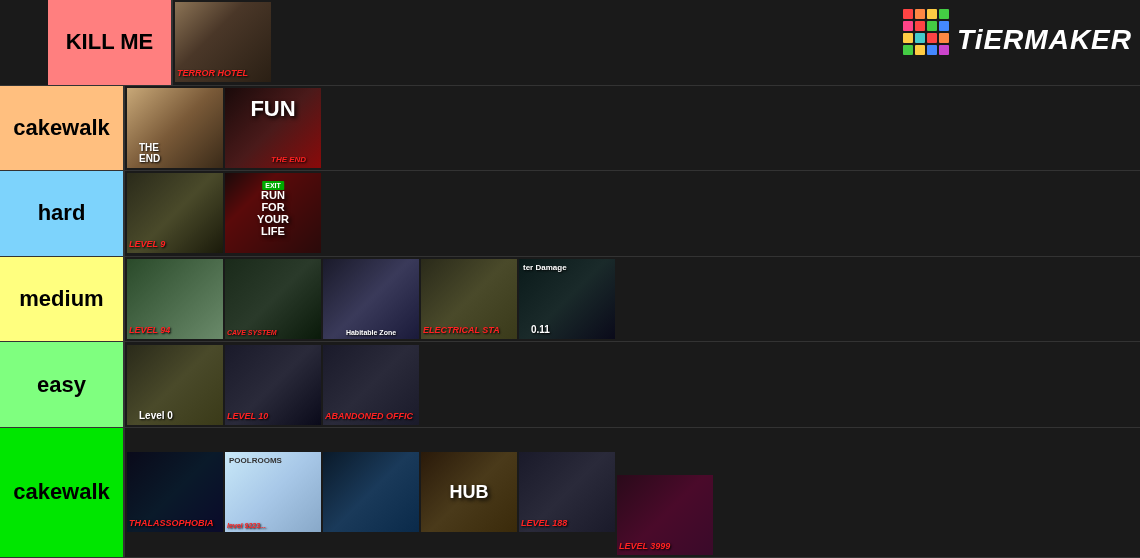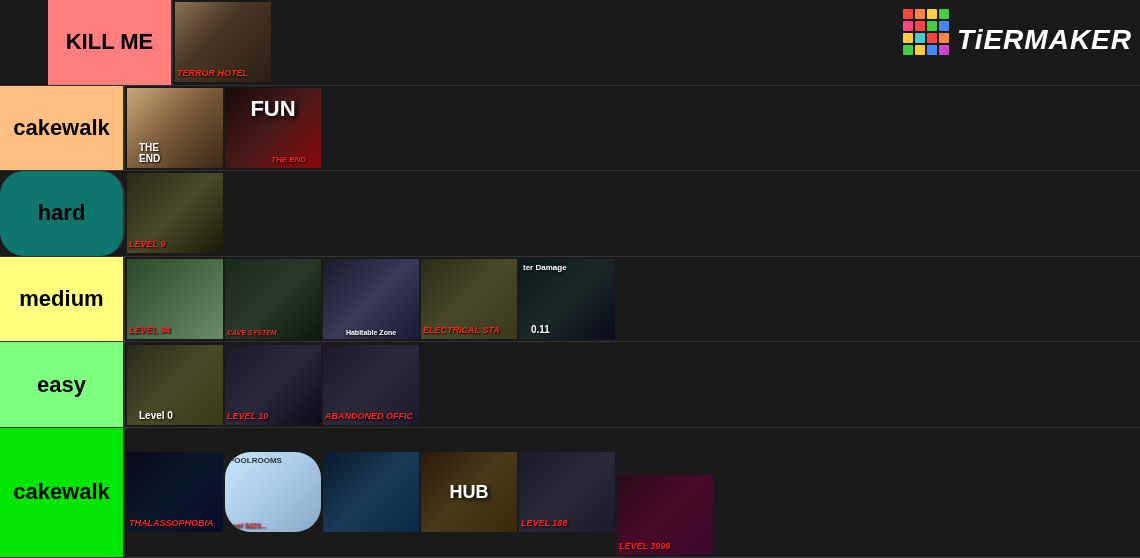--- a/index.html
+++ b/index.html
@@ -44,21 +44,21 @@
       flex: 1;
       align-items: center;
       padding: 2px;
       gap: 2px;
       overflow: hidden;
     }
 
     
     .kill-me { background-color: #ff7f7f; margin-left: 48px; }
     .annoying { background-color: #ffbf7f; }
-    .hard { background-color: #0f766e; border-radius: 24px; }
+    .hard { background-color: #7dd3fc; }
     .medium { background-color: #ffff7f; }
     .easy { background-color: #7fff7f; }
     .cakewalk { background-color: #00e600; }
 
     .tiermaker-logo {
       display: flex;
       align-items: center;
       gap: 8px;
     }
 
@@ -101,21 +101,21 @@
     .bg-level94 { background: linear-gradient(135deg, #2a4a2a 0%, #4a6a4a 50%, #6a8a6a 100%); }
     .bg-cave { background: linear-gradient(135deg, #1a2a1a 0%, #2a3a2a 50%, #0a1a0a 100%); }
     .bg-habitable { background: linear-gradient(135deg, #1a1a2a 0%, #3a3a5a 50%, #1a1a3a 100%); }
     .bg-electrical { background: linear-gradient(135deg, #2a2a1a 0%, #4a4a2a 50%, #3a3a1a 100%); }
     .bg-damage { background: linear-gradient(135deg, #0a1a1a 0%, #1a2a2a 50%, #0a0a1a 100%); }
     .bg-lights { background: linear-gradient(135deg, #0a0a0a 0%, #1a1a2a 50%, #0a0a1a 100%); }
     .bg-level0 { background: linear-gradient(135deg, #2a2a1a 0%, #4a4a2a 50%, #3a3a18 100%); }
     .bg-level10 { background: linear-gradient(135deg, #1a1a2a 0%, #2a2a3a 50%, #0a0a1a 100%); }
     .bg-abandoned { background: linear-gradient(135deg, #1a1a2a 0%, #2a2a3a 50%, #1a1a2a 100%); }
     .bg-thalasso { background: linear-gradient(135deg, #0a0a1a 0%, #0a1a2a 50%, #0a0a2a 100%); }
-    .bg-poolrooms { background: linear-gradient(135deg, #c8e8f8 0%, #a8c8e8 50%, #88a8c8 100%); border-radius: 26px; }
+    .bg-poolrooms { background: linear-gradient(135deg, #c8e8f8 0%, #a8c8e8 50%, #88a8c8 100%); }
     .bg-wave { background: linear-gradient(135deg, #0a1a2a 0%, #1a3a5a 50%, #0a2a4a 100%); }
     .bg-hub { background: linear-gradient(135deg, #2a1a0a 0%, #4a3a1a 50%, #3a2a0a 100%); }
     .bg-188 { background: linear-gradient(135deg, #1a1a2a 0%, #2a2a3a 50%, #1a1a2a 100%); }
     .bg-3999 { background: linear-gradient(135deg, #2a0a1a 0%, #4a0a2a 50%, #3a0a2a 100%); margin-top: 45px; }
 
     .inner-text {
       position: absolute;
       top: 50%;
       left: 50%;
       transform: translate(-50%, -50%);
@@ -259,20 +259,24 @@
       </div>
     </div>
   </div>
 
   <div class="tier-row">
     <div class="tier-label hard">hard</div>
     <div class="tier-items">
       <div class="game-thumb bg-level9">
         <div class="fire-text">LEVEL 9</div>
       </div>
+      <div class="game-thumb bg-run">
+        <div class="exit-sign">EXIT</div>
+        <div style="position:absolute;top:50%;left:50%;transform:translate(-50%,-50%);color:white;font-size:11px;font-weight:900;text-align:center;text-shadow:2px 2px 4px #000;">RUN FOR<br>YOUR LIFE</div>
+      </div>
     </div>
   </div>
 
   <div class="tier-row">
     <div class="tier-label medium">medium</div>
     <div class="tier-items">
       <div class="game-thumb bg-level94">
         <div class="fire-text">LEVEL 94</div>
       </div>
       <div class="game-thumb bg-cave">

